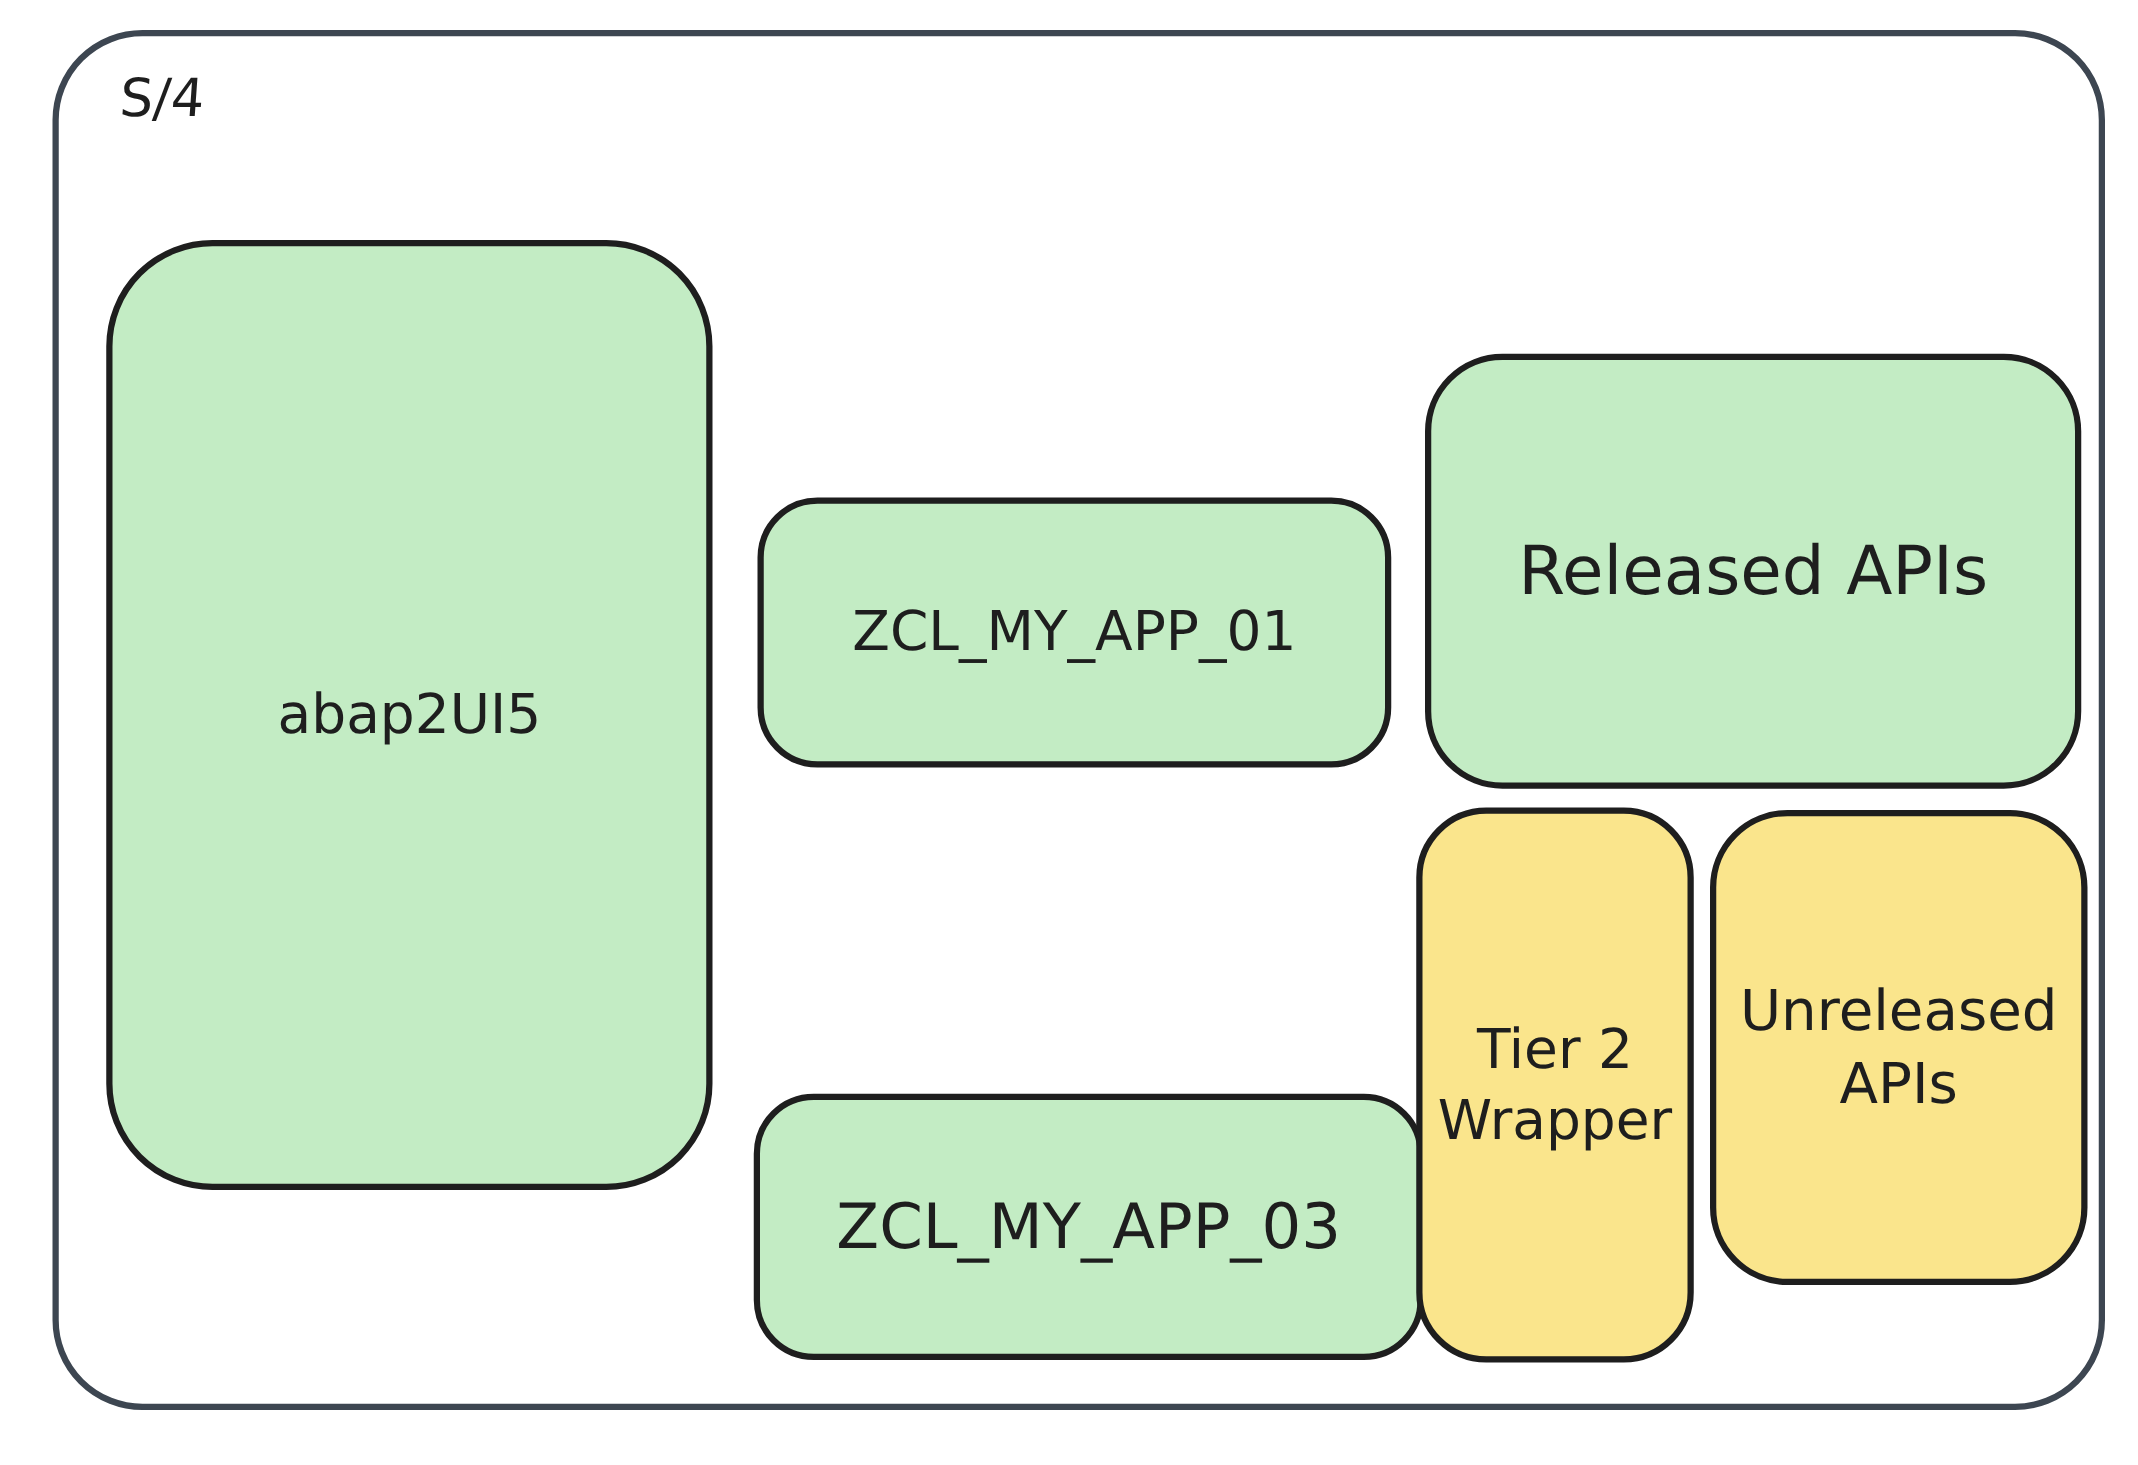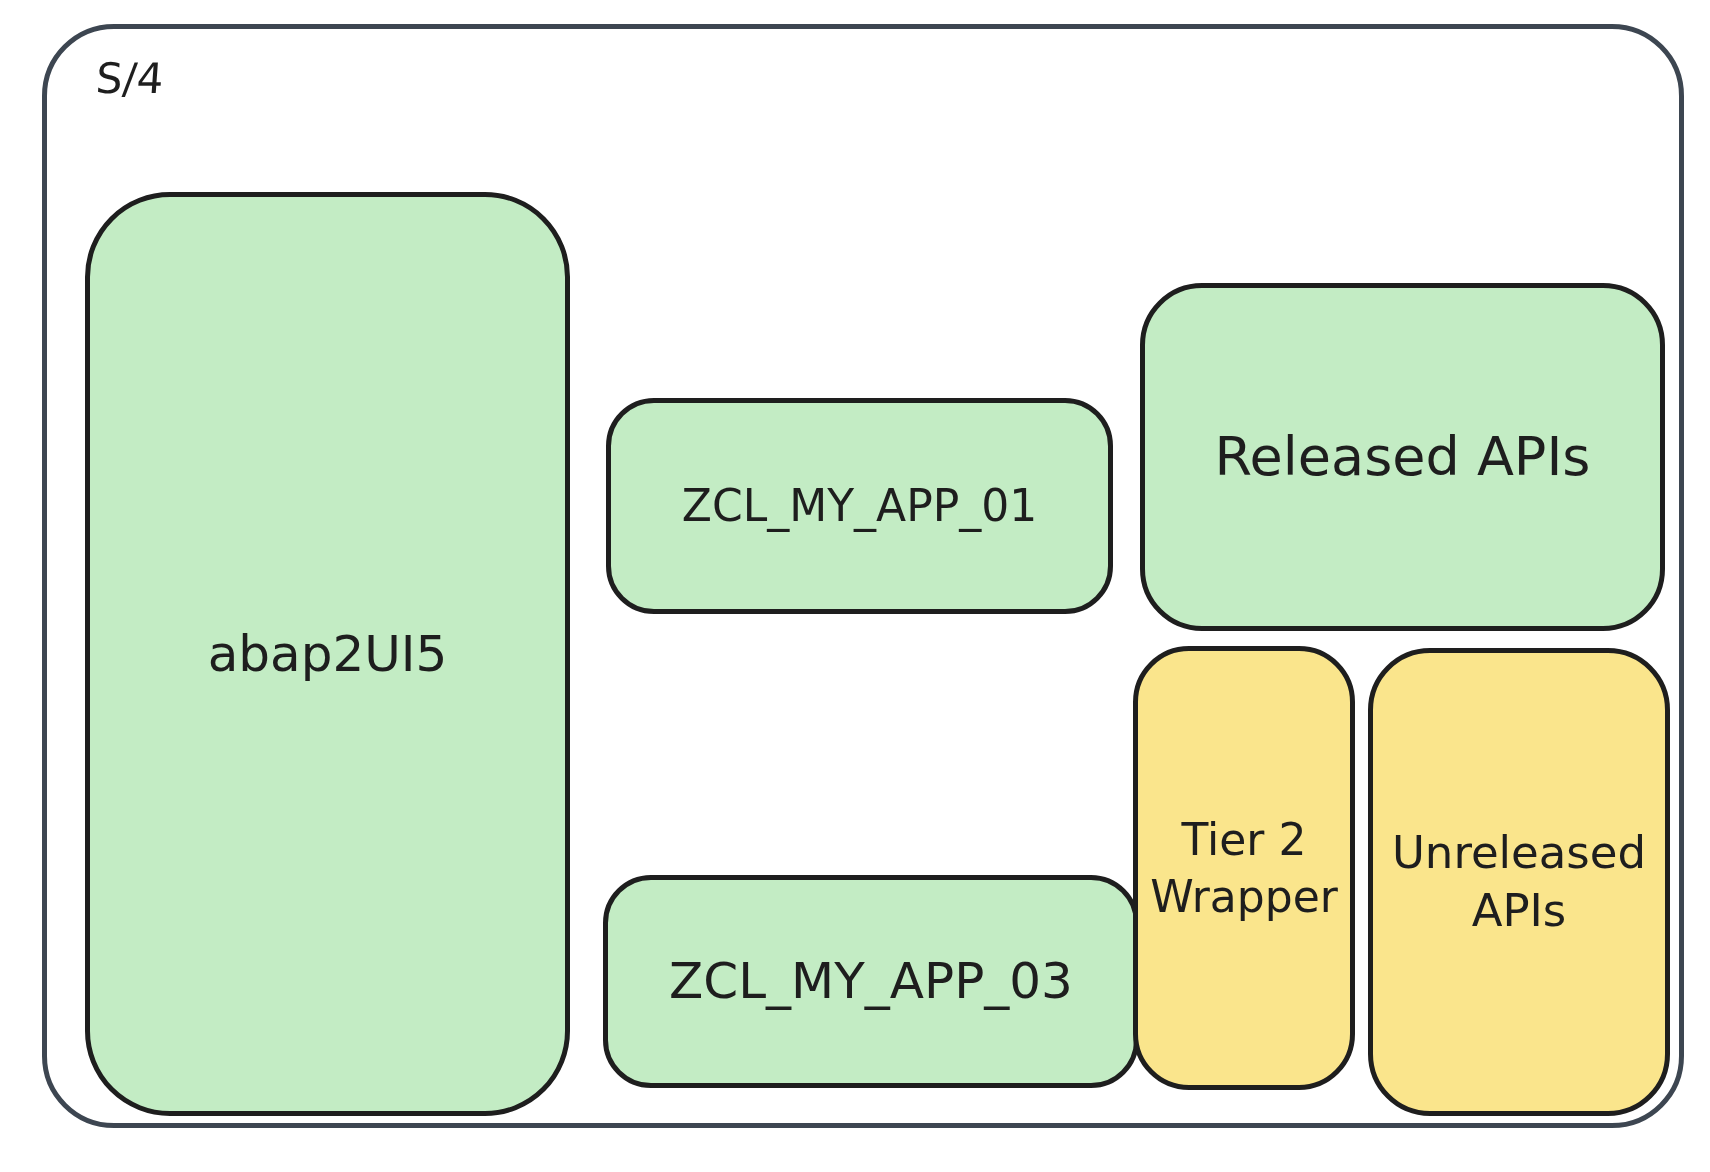--- a/index.html
+++ b/index.html
@@ -46,23 +46,23 @@
     border: 5px solid var(--node-stroke);
     color: var(--text);
     line-height: 1.3;
     padding: 0 6px;
   }
   .node.green { background: var(--green); }
   .node.yellow { background: var(--yellow); }
 
   .node-abap {
     left: 85px; top: 192px;
-    width: 485px; height: 924px;
+    width: 485px; height: 760px;
     border-radius: 85px;
-    font-size: 50px;
+    font-size: 44px;
   }
   .node-app01 {
     left: 606px; top: 398px;
     width: 507px; height: 216px;
     border-radius: 48px;
     font-size: 44px;
   }
   .node-app02 {
     left: 606px; top: 643px;
     width: 507px; height: 214px;
@@ -82,21 +82,21 @@
     font-size: 54px;
   }
   .node-tier2 {
     left: 1133px; top: 646px;
     width: 222px; height: 444px;
     border-radius: 56px;
     font-size: 44px;
   }
   .node-unreleased {
     left: 1368px; top: 648px;
-    width: 302px; height: 468px;
+    width: 302px; height: 380px;
     border-radius: 62px;
     font-size: 45px;
   }
   .node-label { display: inline-block; }
 </style>
 </head>
 <body>
 
 <div class="canvas">
 

